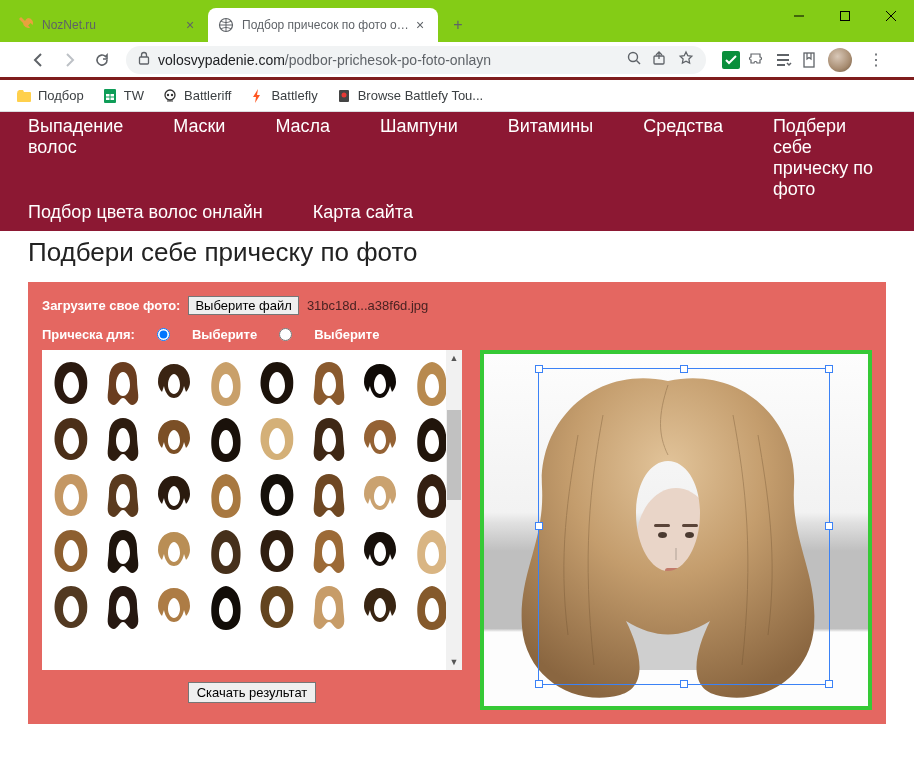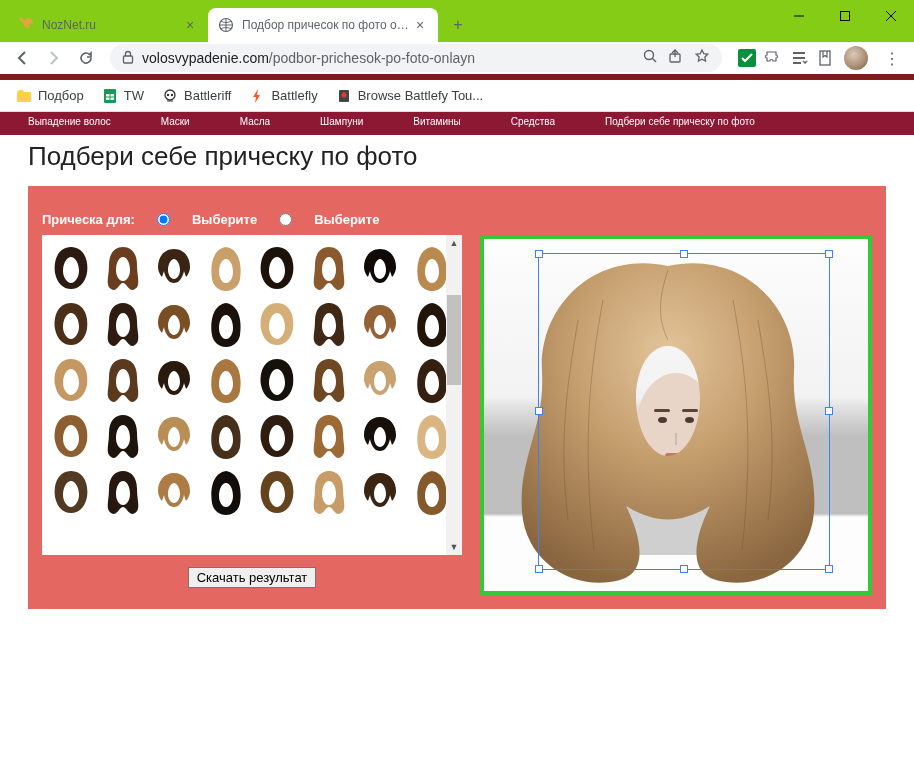--- a/index.html
+++ b/index.html
@@ -10,42 +10,42 @@
 .tab { height: 34px; display: flex; align-items: center; padding: 0 10px; font-size: 12px; color: #5f6368; border-radius: 8px 8px 0 0; min-width: 200px; max-width: 230px; position: relative; }
 .tab.active { background: #fff; }
 .tab .favicon { width: 16px; height: 16px; margin-right: 8px; display: flex; align-items: center; justify-content: center; }
 .tab .title { flex: 1; white-space: nowrap; overflow: hidden; text-overflow: ellipsis; }
 .tab .close { width: 16px; height: 16px; display: flex; align-items: center; justify-content: center; color: #5f6368; font-size: 14px; cursor: pointer; }
 .newtab { width: 28px; height: 28px; display: flex; align-items: center; justify-content: center; color: #5f6368; font-size: 16px; margin-left: 6px; margin-bottom: 3px; cursor: pointer; }
 .window-controls { margin-left: auto; display: flex; align-self: flex-start; height: 32px; }
 .window-controls div { width: 46px; display: flex; align-items: center; justify-content: center; color: #000; font-size: 12px; }
 
 
-.toolbar { height: 38px; background: #fff; display: flex; align-items: center; padding: 0 8px; border-bottom: 6px solid #7f1d1d; gap: 4px; }
+.toolbar { height: 38px; background: #fff; display: flex; align-items: center; padding: 0 24px; border-bottom: 3px solid #7f1d1d; gap: 4px; }
 .nav-btn { width: 28px; height: 28px; display: flex; align-items: center; justify-content: center; color: #5f6368; border-radius: 50%; }
 .nav-btn.disabled { color: #bdc1c6; }
 .addressbar { flex: 1; height: 28px; background: #f1f3f4; border-radius: 14px; display: flex; align-items: center; padding: 0 12px; gap: 8px; margin: 0 6px; }
 .lock { color: #5f6368; font-size: 12px; }
 .url { font-size: 14px; color: #202124; flex: 1; }
 .url .domain { color: #202124; }
 .url .path { color: #5f6368; }
 .addr-icons { display: flex; gap: 10px; color: #5f6368; align-items: center; }
 .ext-icons { display: flex; gap: 8px; align-items: center; margin-left: 6px; }
 .ext-icon { width: 18px; height: 18px; display: flex; align-items: center; justify-content: center; }
 .avatar { width: 24px; height: 24px; border-radius: 50%; background: radial-gradient(circle at 40% 35%, #d9c8b8 0%, #a88d72 60%, #6b543d 100%); margin: 0 6px; }
 .menu-dots { width: 28px; display: flex; align-items: center; justify-content: center; color: #5f6368; font-size: 16px; }
 
 
 .bookmarks { height: 32px; background: #fff; display: flex; align-items: center; padding: 0 10px; gap: 6px; border-bottom: 1px solid #dadce0; font-size: 13px; color: #3c4043; }
 .bookmark { display: flex; align-items: center; gap: 6px; padding: 4px 6px; border-radius: 4px; }
 .bm-icon { width: 16px; height: 16px; display: flex; align-items: center; justify-content: center; }
 
 
 .page { background: #fff; height: calc(774px - 42px - 38px - 32px); overflow: hidden; }
-.navbar-strip { background: #8c1833; color: #fff; padding: 4px 28px 8px; font-size: 10px; }
+.navbar-strip { background: #8c1833; color: #fff; padding: 4px 28px 8px; font-size: 18px; }
 .navbar-strip .row { display: flex; gap: 50px; }
 .navbar-strip .row2 { display: flex; gap: 50px; margin-top: 2px; }
 .navbar-strip a { color: #fff; text-decoration: none; }
 
 .breadcrumb { padding: 14px 28px 2px; font-size: 12px; color: #888; }
 .breadcrumb .sep { color: #8c1833; margin-left: 4px; }
 
 h1.page-title { padding: 6px 28px 14px; font-size: 26px; font-weight: 400; color: #222; }
 
 .app-box { margin: 0 28px; background: #e46761; padding: 14px; position: relative; }
@@ -263,26 +263,35 @@
   <div class="navbar-strip">
     <div class="row">
       <a>Выпадение волос</a>
       <a>Маски</a>
       <a>Масла</a>
       <a>Шампуни</a>
       <a>Витамины</a>
       <a>Средства</a>
       <a>Подбери себе прическу по фото</a>
     </div>
+    <div class="row2">
+      <a>Подбор цвета волос онлайн</a>
+      <a>Карта сайта</a>
+    </div>
   </div>
 
 
   <h1 class="page-title">Подбери себе прическу по фото</h1>
 
   <div class="app-box">
+    <div class="upload-row">
+      <span>Загрузите свое фото:</span>
+      <button class="file-btn">Выберите файл</button>
+      <span class="filename">31bc18d...a38f6d.jpg</span>
+    </div>
 
     <div class="gender-row">
       <span>Прическа для:</span>
       <input type="radio" name="g" checked="" style="">
       <label>Выберите</label>
       <input type="radio" name="g" style="">
       <label>Выберите</label>
     </div>
 
     <div class="columns">

